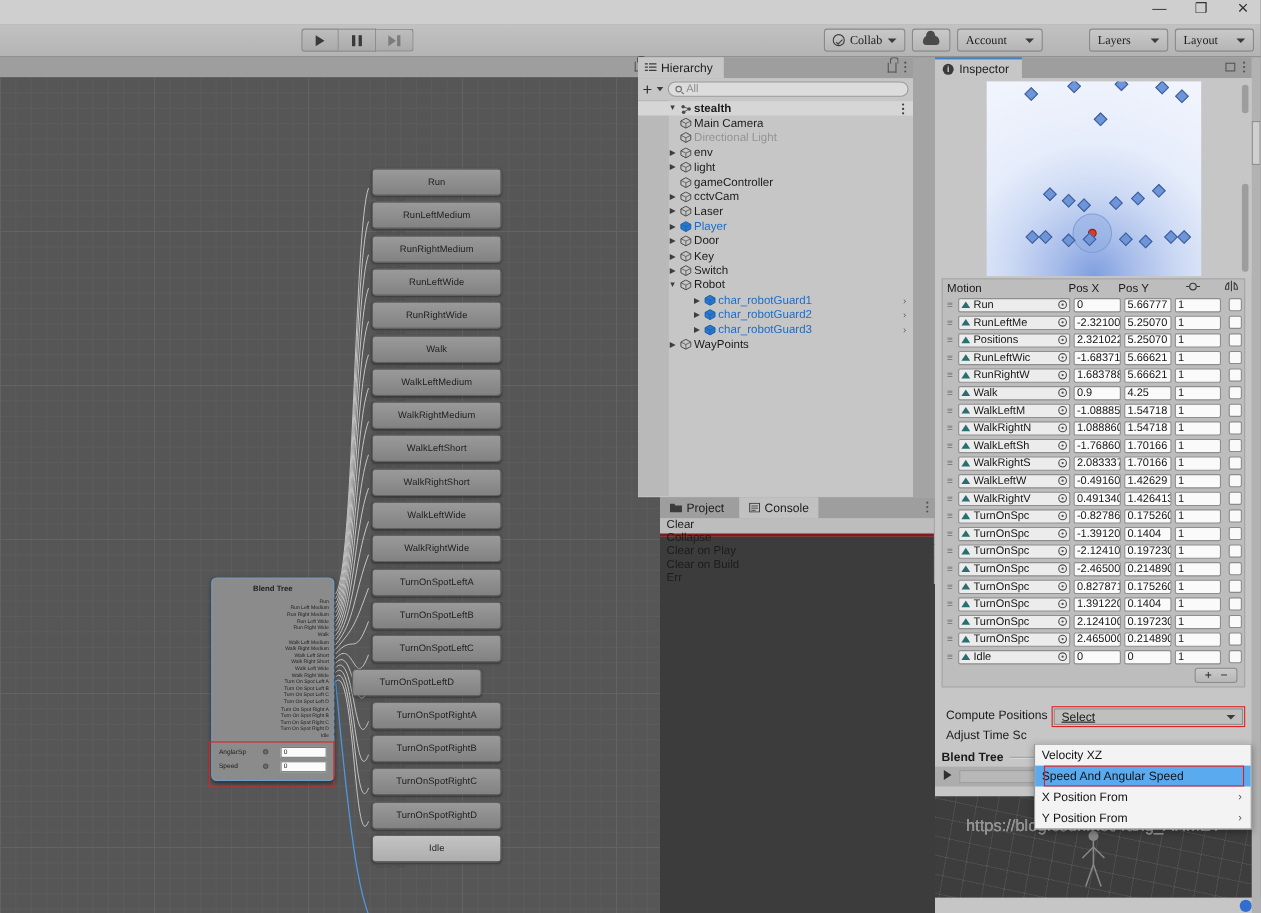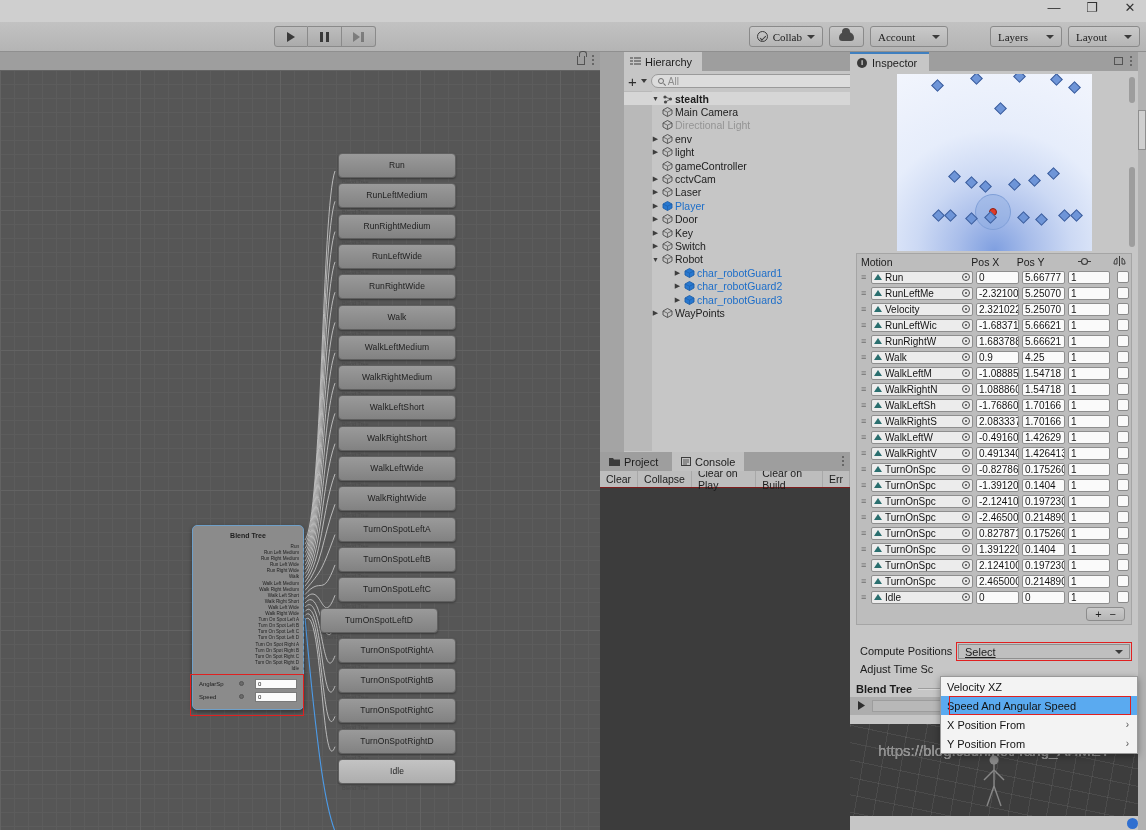--- a/index.html
+++ b/index.html
@@ -65,21 +65,21 @@
   .bt-outs div:after{content:"›";position:absolute;right:-6px;top:-1px;font-size:6px;color:#303030;}
   .bt-params{ position:absolute; left:0; right:0; bottom:6px; padding:0 6px;}
   .bt-prow{ display:flex; align-items:center; gap:4px; height:13px; }
   .bt-prow .lbl{ font-size:6px; color:#1c1c1c; width:36px;}
   .bt-prow .dot{ width:5px;height:5px;border-radius:50%;background:#6a6a6a;border:1px solid #555;}
   .bt-prow .fld{ margin-left:auto; width:42px; height:10px; background:#fbfbfb; border:1px solid #7a7a7a;
     font-size:6px; padding-left:2px; line-height:9px; color:#111;}
   .redbox{ position:absolute; border:1.5px solid #e02020; pointer-events:none; }
 
   
-  .hier{ position:absolute; left:624px; top:52px; width:250px; height:400px; background:#c6c6c6;}
+  .hier{ position:absolute; left:580px; top:52px; width:250px; height:400px; background:#c6c6c6;}
   .tabbar{ height:19px; background:#9e9e9e; position:relative; }
   .tab{ position:absolute; left:0; top:0; height:19px; background:#c6c6c6; display:flex; align-items:center;
     padding:0 10px 0 6px; gap:4px; font-size:11px; color:#1c1c1c; cursor:pointer;}
   .tabbar .lockdots{ position:absolute; right:6px; top:4px; display:flex; gap:7px; align-items:center; opacity:.75;}
   .hier-tools{ height:20px; display:flex; align-items:center; gap:4px; padding:0 4px; background:#c6c6c6;}
   .plus{ font-size:15px; line-height:13px; color:#2d2d2d; cursor:pointer; }
   .mini-caret{ width:0;height:0;border-left:3.5px solid transparent;border-right:3.5px solid transparent;border-top:4px solid #3b3b3b;}
   .srch{ flex:1; height:14px; background:#dcdcdc; border:1px solid #9a9a9a; border-radius:7px; display:flex; align-items:center; gap:4px; padding:0 6px; cursor:text;}
   .srch .mag{ width:6px;height:6px;border:1.2px solid #6d6d6d;border-radius:50%; position:relative;}
   .srch .mag:after{content:"";position:absolute;right:-3px;bottom:-2px;width:3px;height:1.2px;background:#6d6d6d;transform:rotate(45deg);}
@@ -95,21 +95,21 @@
   .hrow.blue .lbl{ color:#1d6ec9;}
   .hrow.dim .lbl{ color:#949494;}
   .hrow .chev{ position:absolute; right:6px; font-size:9px; color:#5b5b5b;}
   .hrow .kebab{ position:absolute; right:8px; }
 
   
   .proj{ position:absolute; left:600px; top:452px; width:250px; height:378px; background:#c1c1c1;}
   .proj .tabbar{ background:#9e9e9e;}
   .ctab{ position:absolute; top:0; height:19px; display:flex; align-items:center; gap:4px; padding:0 9px; font-size:11px; color:#1c1c1c; cursor:pointer;}
   .ctab.active{ background:#c1c1c1;}
-  .cbar{ height:17px; background:#bdbdbd; display:flex; align-items:stretch; border-bottom:1px solid #7f1d1d;}
+  .cbar{ height:17px; background:#bdbdbd; display:flex; align-items:stretch; border-bottom:3px solid #7f1d1d;flex-direction:column;}
   .cbtn{ padding:0 6px; display:flex; align-items:center; font-size:10.5px; color:#1c1c1c; border-right:1px solid #a8a8a8; cursor:pointer;}
   .cbody{ background:#3c3c3c; height:342px;}
 
   
   .insp{ position:absolute; left:850px; top:52px; width:288px; height:778px; background:#c6c6c6;}
   .insp .tabbar{ background:#9e9e9e;}
   .insp-tab{ position:absolute; left:0; top:0; height:19px; background:#c6c6c6; display:flex; align-items:center; gap:5px; padding:0 12px 0 7px; font-size:11px; cursor:pointer; border-top:2px solid #3f7fbf;}
   .info-ico{ width:10px;height:10px;border-radius:50%;background:#3a3a3a;color:#d9d9d9;font-size:8px;line-height:10px;text-align:center; font-weight:bold;}
   .maxico{ width:9px;height:8px;border:1.3px solid #3c3c3c;}
 
@@ -728,21 +728,21 @@
     </span>
     <span class="nfield w46">-2.32100</span>
     <span class="nfield w46">5.25070</span>
     <span class="nfield w40">1</span>
     <span class="chk"></span>
           </div>
           <div class="mrow">
             <span class="grip">≡</span>
     <span class="mfield">
       <span class="anm"></span>
-      <span class="nm">Velocity</span>
+      <span class="nm">Positions</span>
       <span class="tgt"></span>
     </span>
     <span class="nfield w46">2.321022</span>
     <span class="nfield w46">5.25070</span>
     <span class="nfield w40">1</span>
     <span class="chk"></span>
           </div>
           <div class="mrow">
             <span class="grip">≡</span>
     <span class="mfield">

